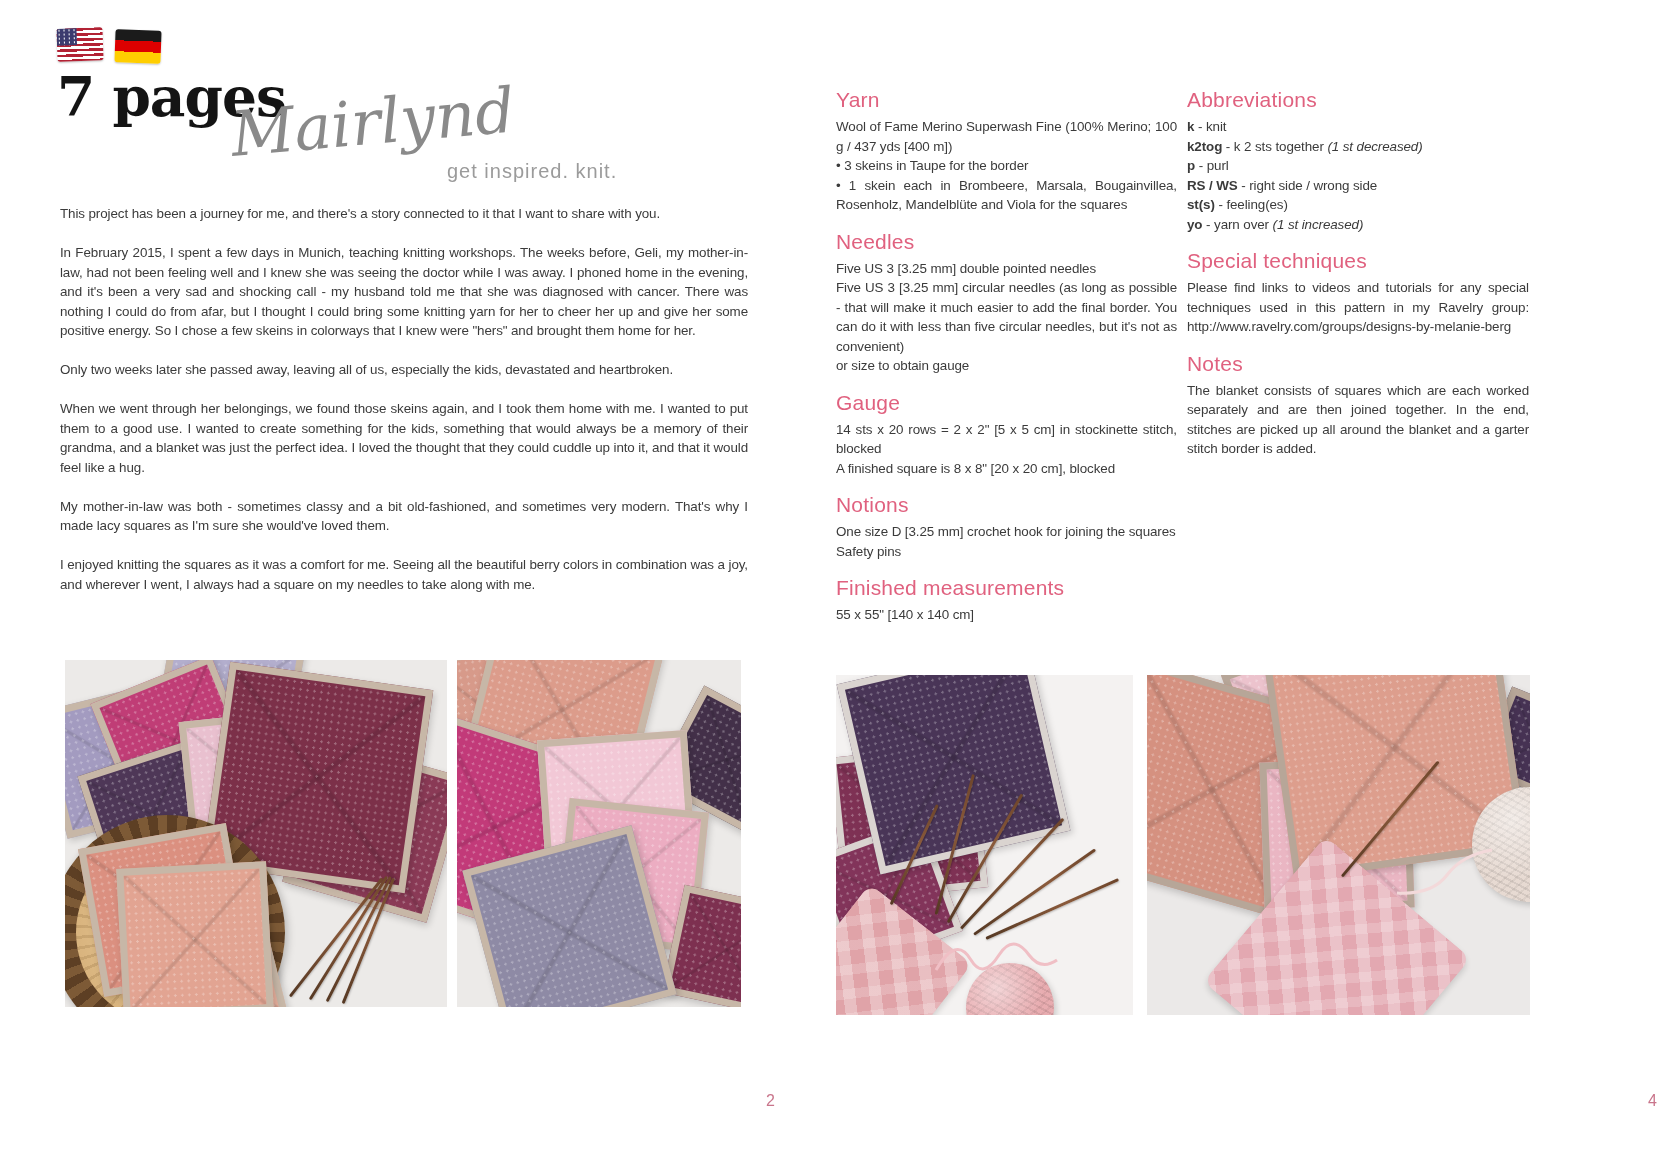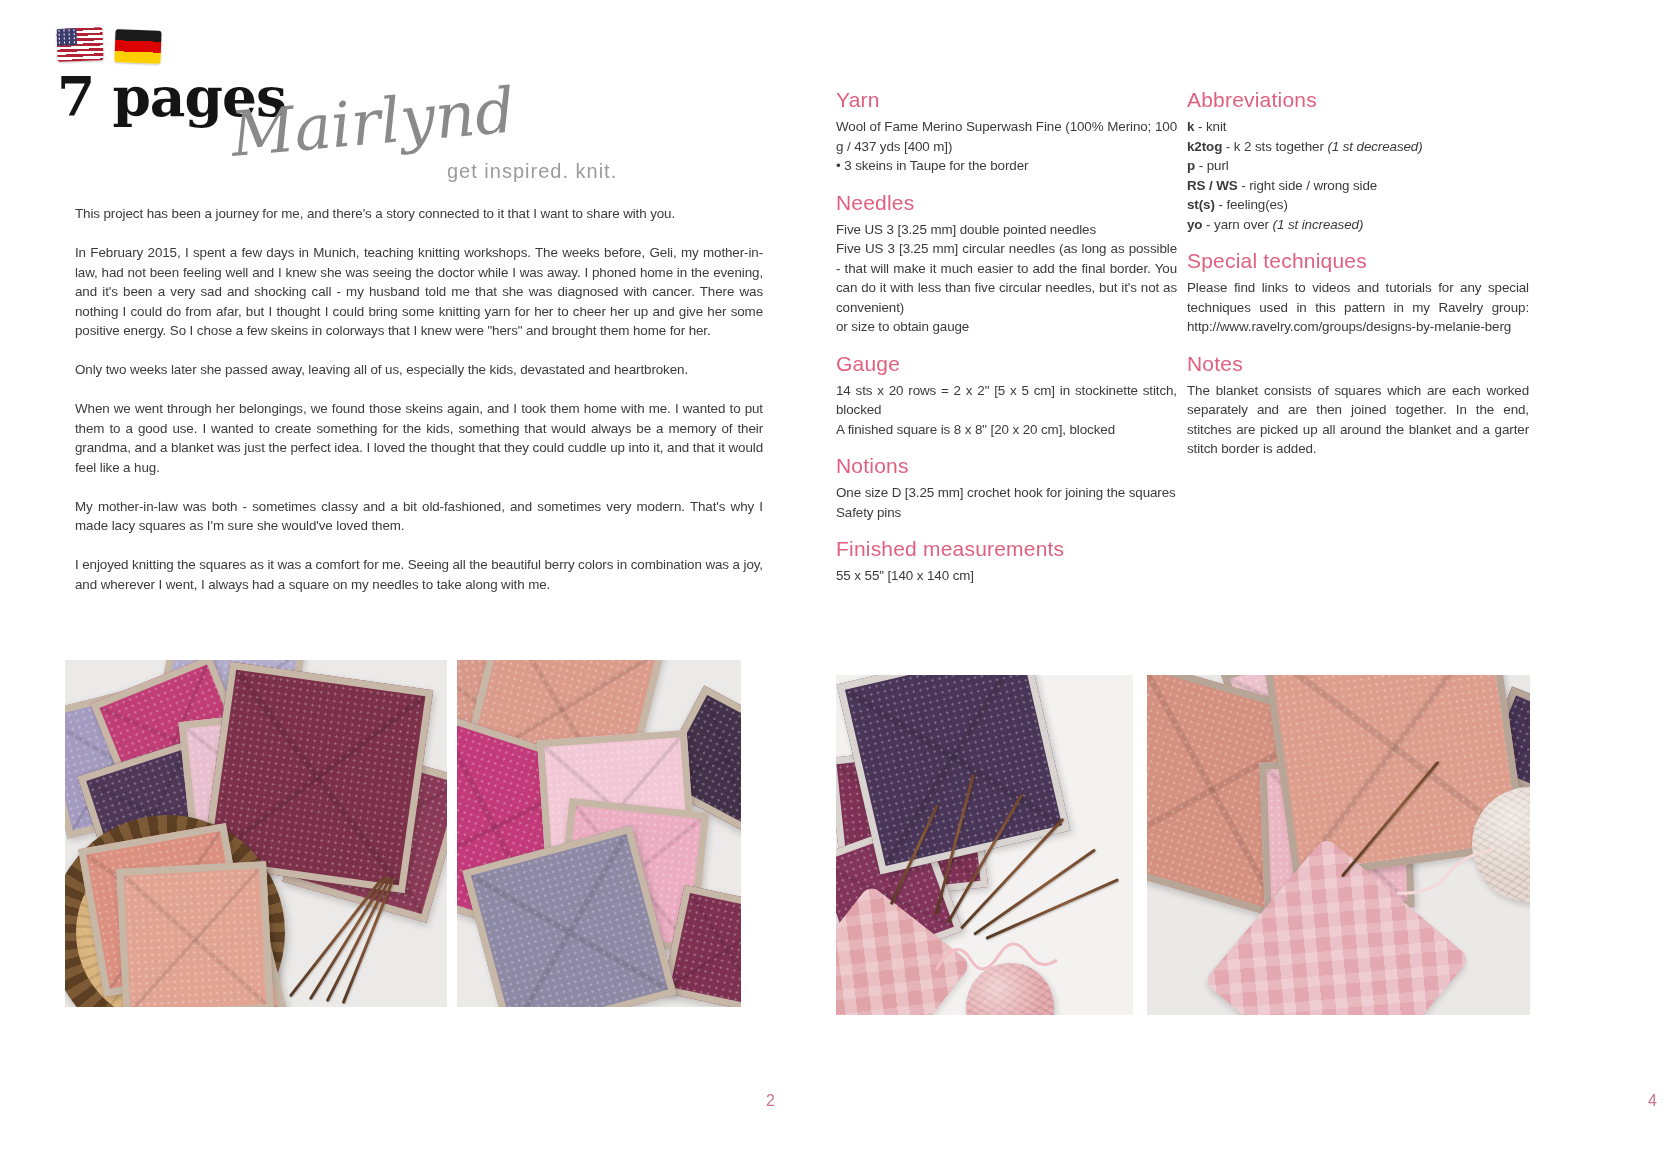--- a/index.html
+++ b/index.html
@@ -15,21 +15,21 @@
   .flags { position:absolute; left:57px; top:28px; display:flex; gap:12px; }
   .flag { width:46px; height:33px; border-radius:3px; box-shadow:0 1px 2px rgba(0,0,0,.25); position:relative; overflow:hidden; }
   .flag-us { background:repeating-linear-gradient(180deg,#b22234 0 2.6px,#ffffff 2.6px 5.2px); transform:rotate(-2deg); }
   .flag-us .canton { position:absolute; left:0; top:0; width:20px; height:17px; background:#3c3b6e;
     background-image:radial-gradient(#fff 0.8px, transparent 1px); background-size:5px 4px; }
   .flag-de { background:linear-gradient(180deg,#1b1b1b 0 33.3%, #dd0000 33.3% 66.6%, #ffce00 66.6% 100%); transform:rotate(2deg); margin-top:2px; }
   .page-count { position:absolute; left:57px; top:64px; font-family:"DejaVu Serif", serif; font-weight:700; font-size:55px; color:#141414; letter-spacing:-1px; }
   .brand-wrap { position:absolute; left:225px; top:78px; width:330px; height:130px; }
   .tagline { position:absolute; left:447px; top:160px; font-size:20px; color:#9b9b9b; letter-spacing:1px; }
   
-  .story { position:absolute; left:60px; top:204px; width:688px; font-size:13.4px; line-height:19.5px; letter-spacing:-0.1px; text-align:justify; color:#3b3b3b;margin-left:15px; }
+  .story { position:absolute; left:60px; top:204px; width:688px; font-size:13.4px; line-height:19.5px; letter-spacing:-0.1px; text-align:justify; color:#3b3b3b; }
   .story p + p { margin-top:19.5px; }
   
   .colA { position:absolute; left:836px; top:80px;  width:341px; }
   .colB { position:absolute; left:1187px; top:80px; width:342px; }
   .colA h2, .colB h2 { color:#e0617f; font-weight:400; font-size:21px; letter-spacing:.2px; margin:15px 0 5px; }
   .colA h2:first-child, .colB h2:first-child { margin-top:8px; }
   .colA p, .colB p { font-size:13.4px; line-height:19.5px; letter-spacing:-0.1px; text-align:justify; }
   .abbr b { font-weight:700; }
   .abbr i { font-style:italic; }
   
@@ -120,20 +120,21 @@
   <div class="sq" style="left:215px; top:235px; width:110px; height:110px; transform:rotate(12deg);  background-color:#7d3050;"></div>
   <div class="sq" style="left:25px;  top:185px; width:175px; height:175px; transform:rotate(-15deg); background-color:#8e8aa5;"></div>
 </div>
 
 <div class="pagenum left">2</div>
 
 <div class="colA">
   <h2>Yarn</h2>
   <p>Wool of Fame Merino Superwash Fine (100% Merino; 100 g / 437 yds [400 m])</p>
   <p>• 3 skeins in Taupe for the border</p>
+  <p>• 1 skein each in Brombeere, Marsala, Bougainvillea, Rosenholz, Mandelblüte and Viola for the squares</p>
 
   <h2>Needles</h2>
   <p>Five US 3 [3.25 mm] double pointed needles</p>
   <p>Five US 3 [3.25 mm] circular needles (as long as possible - that will make it much easier to add the final border. You can do it with less than five circular needles, but it's not as convenient)</p>
   <p>or size to obtain gauge</p>
 
   <h2>Gauge</h2>
   <p>14 sts x 20 rows = 2 x 2" [5 x 5 cm] in stockinette stitch, blocked</p>
   <p>A finished square is 8 x 8" [20 x 20 cm], blocked</p>
 

